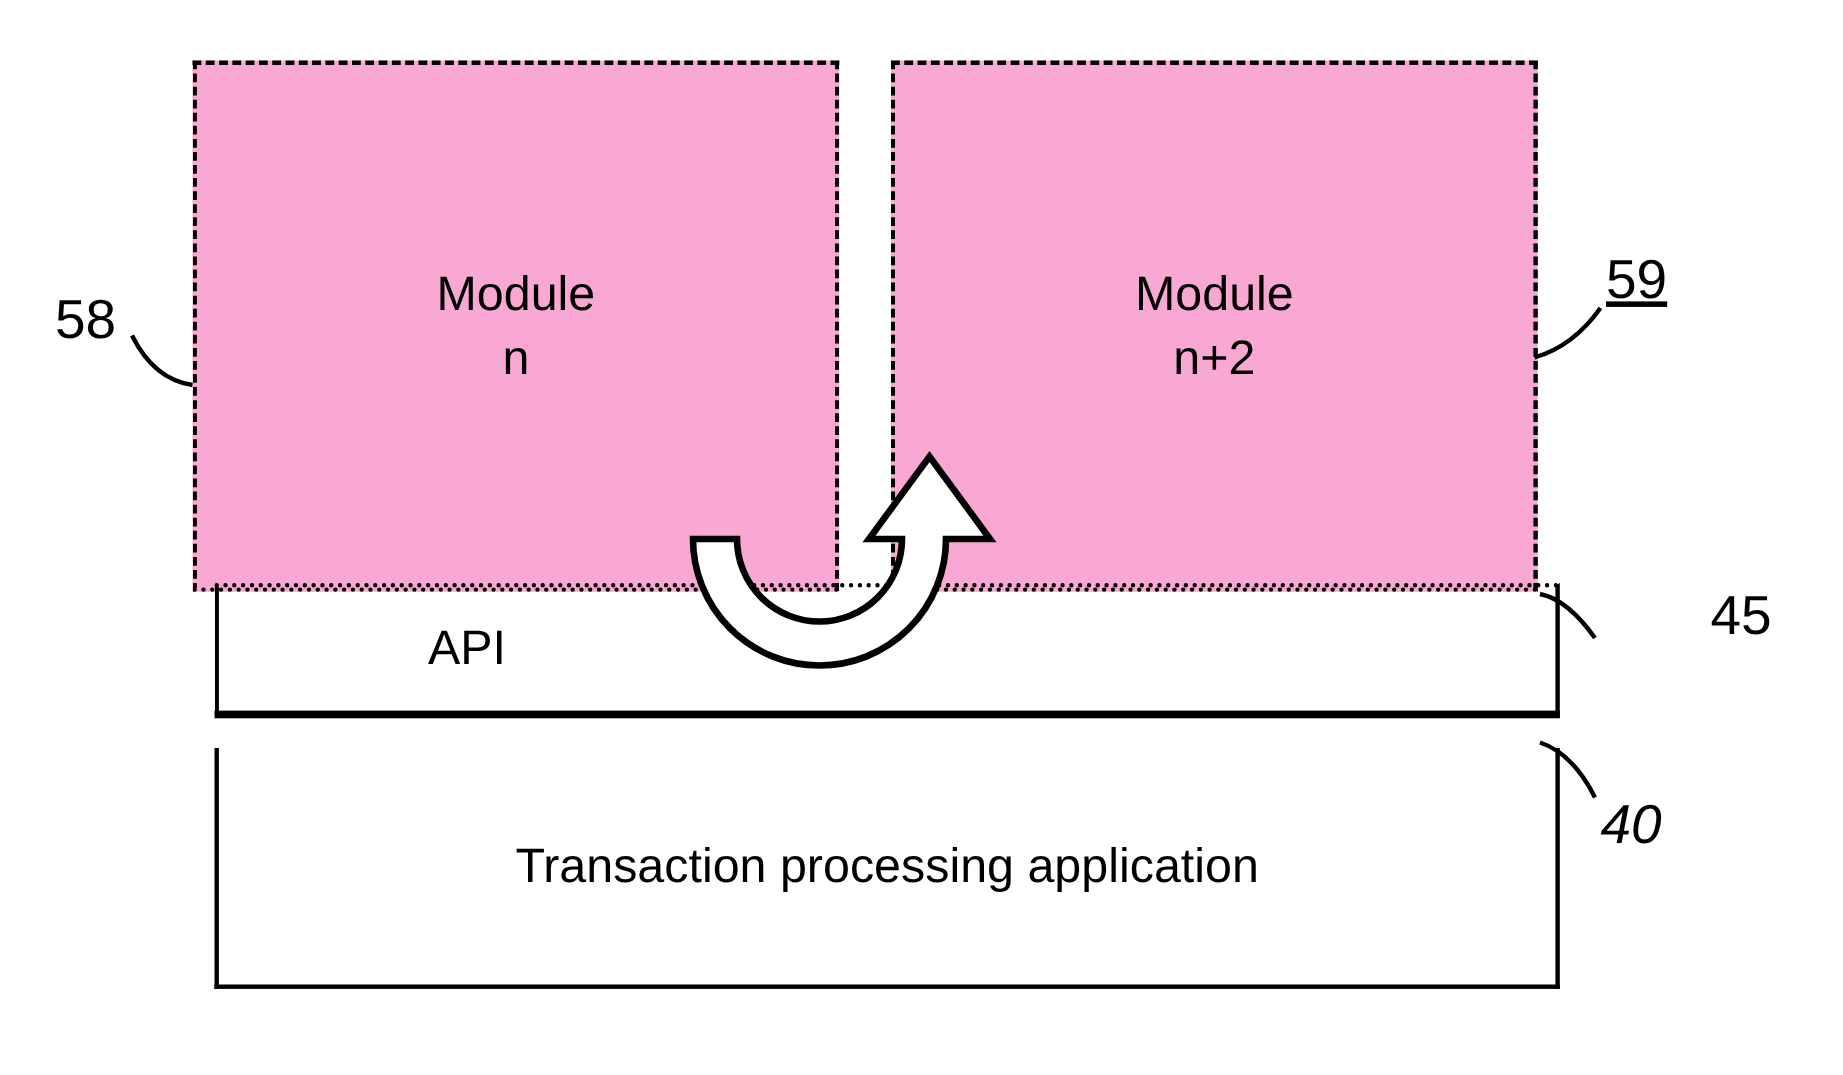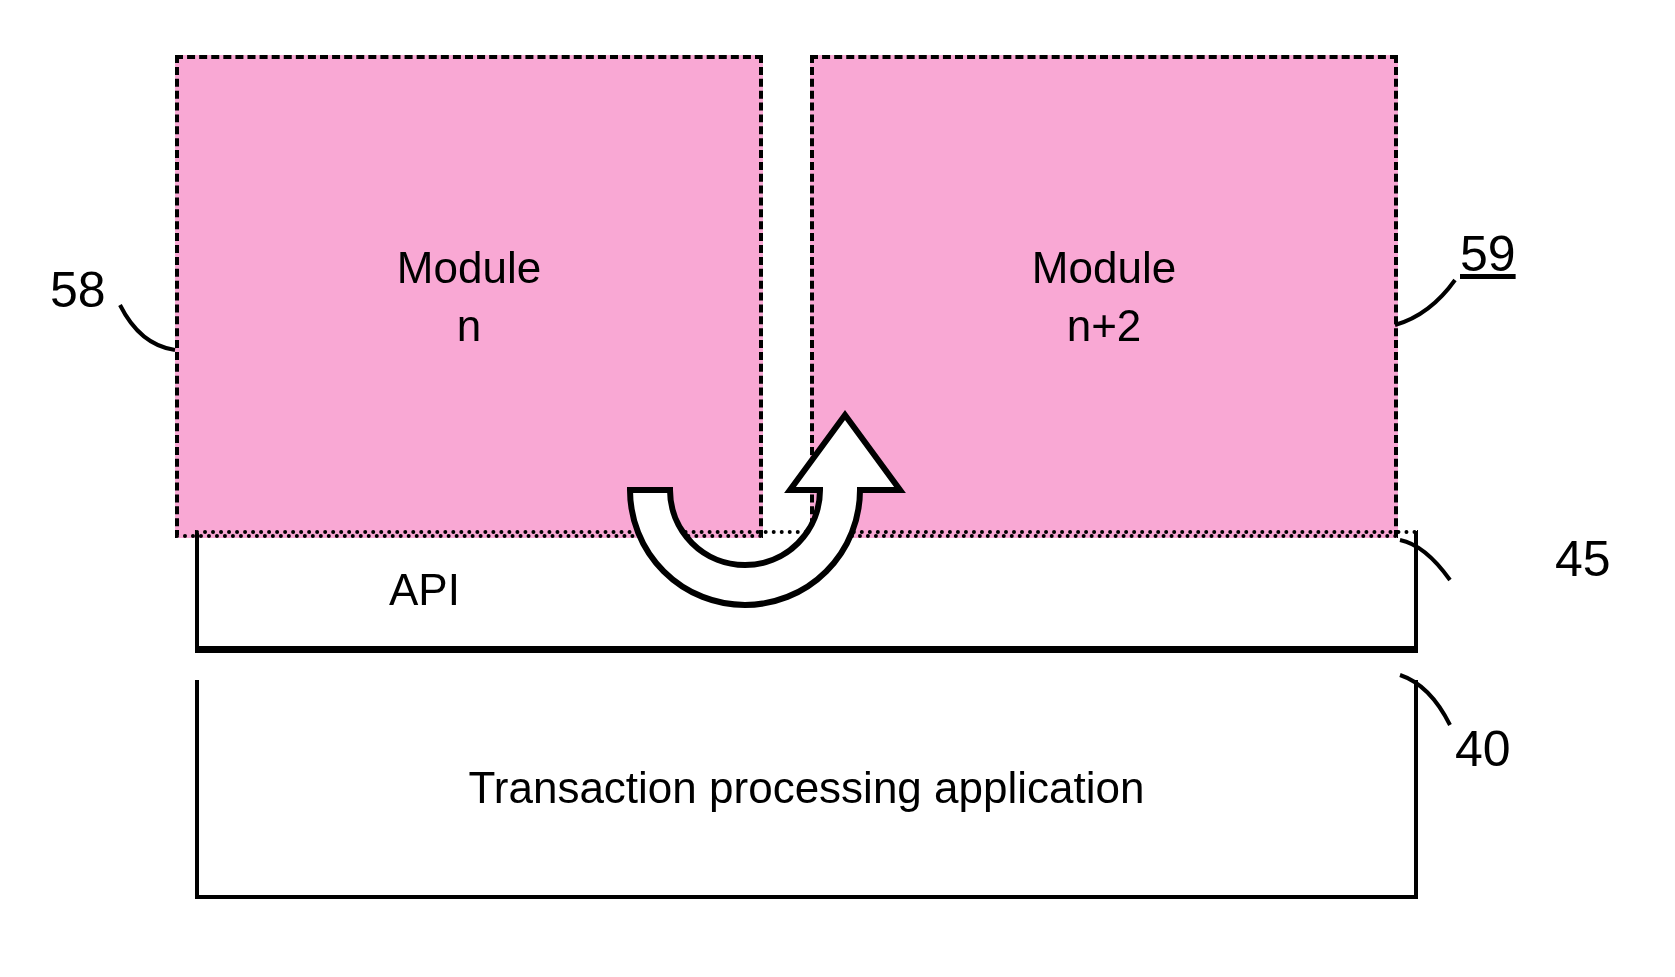--- a/index.html
+++ b/index.html
@@ -91,20 +91,21 @@
       left: 1519px;
       top: 530px;
       font-size: 50px;
       margin-left: 36px;
     }
     .label-40 {
       position: absolute;
       left: 1455px;
       top: 720px;
       font-size: 50px;
+      font-style: italic;
     }
     .curve-arrow {
       position: absolute;
       left: 565px;
       top: 380px;
       width: 400px;
       height: 280px;
       z-index: 10;
     }
     .leader-line {

